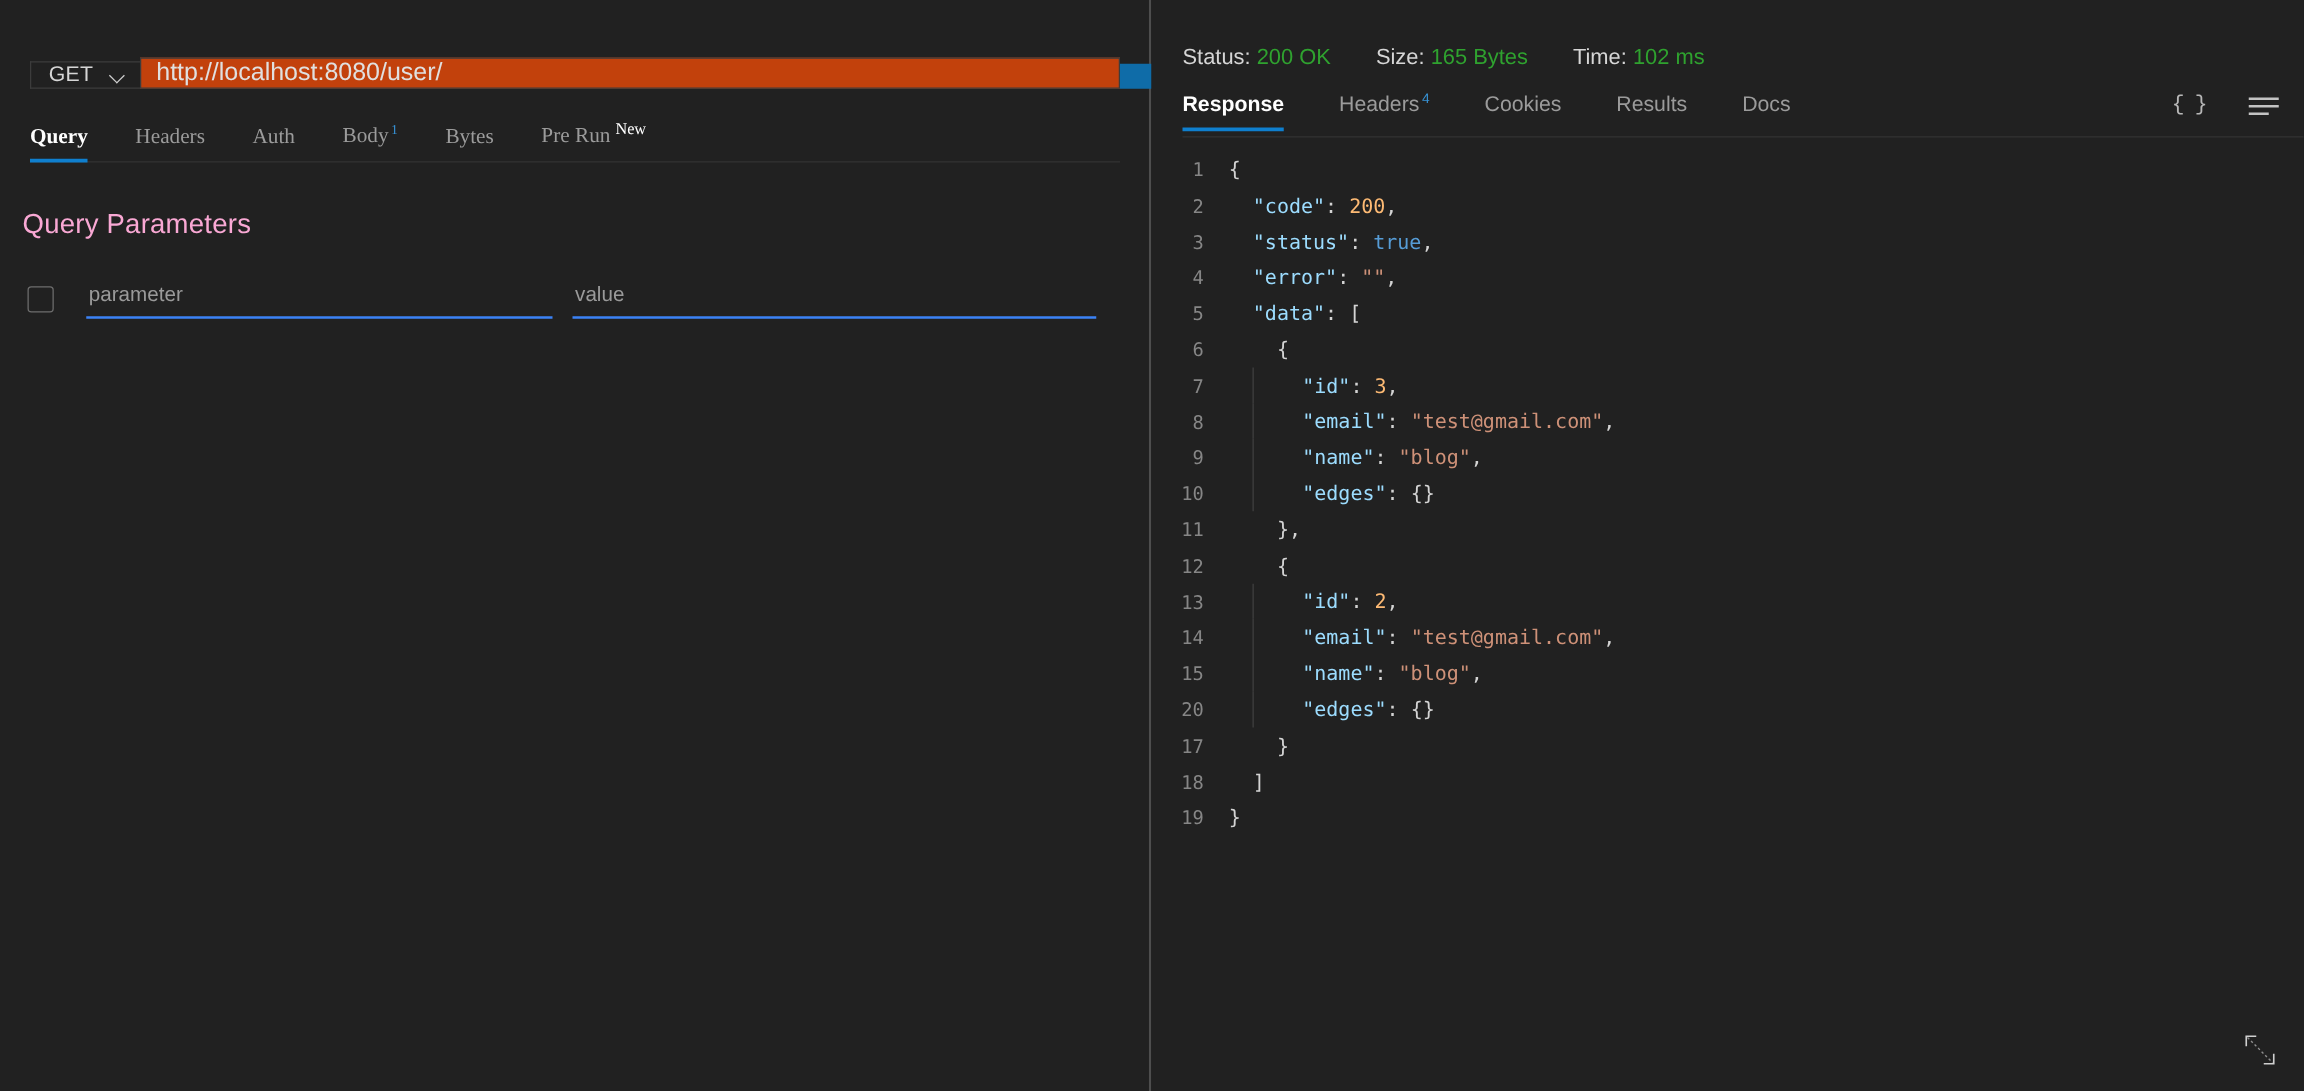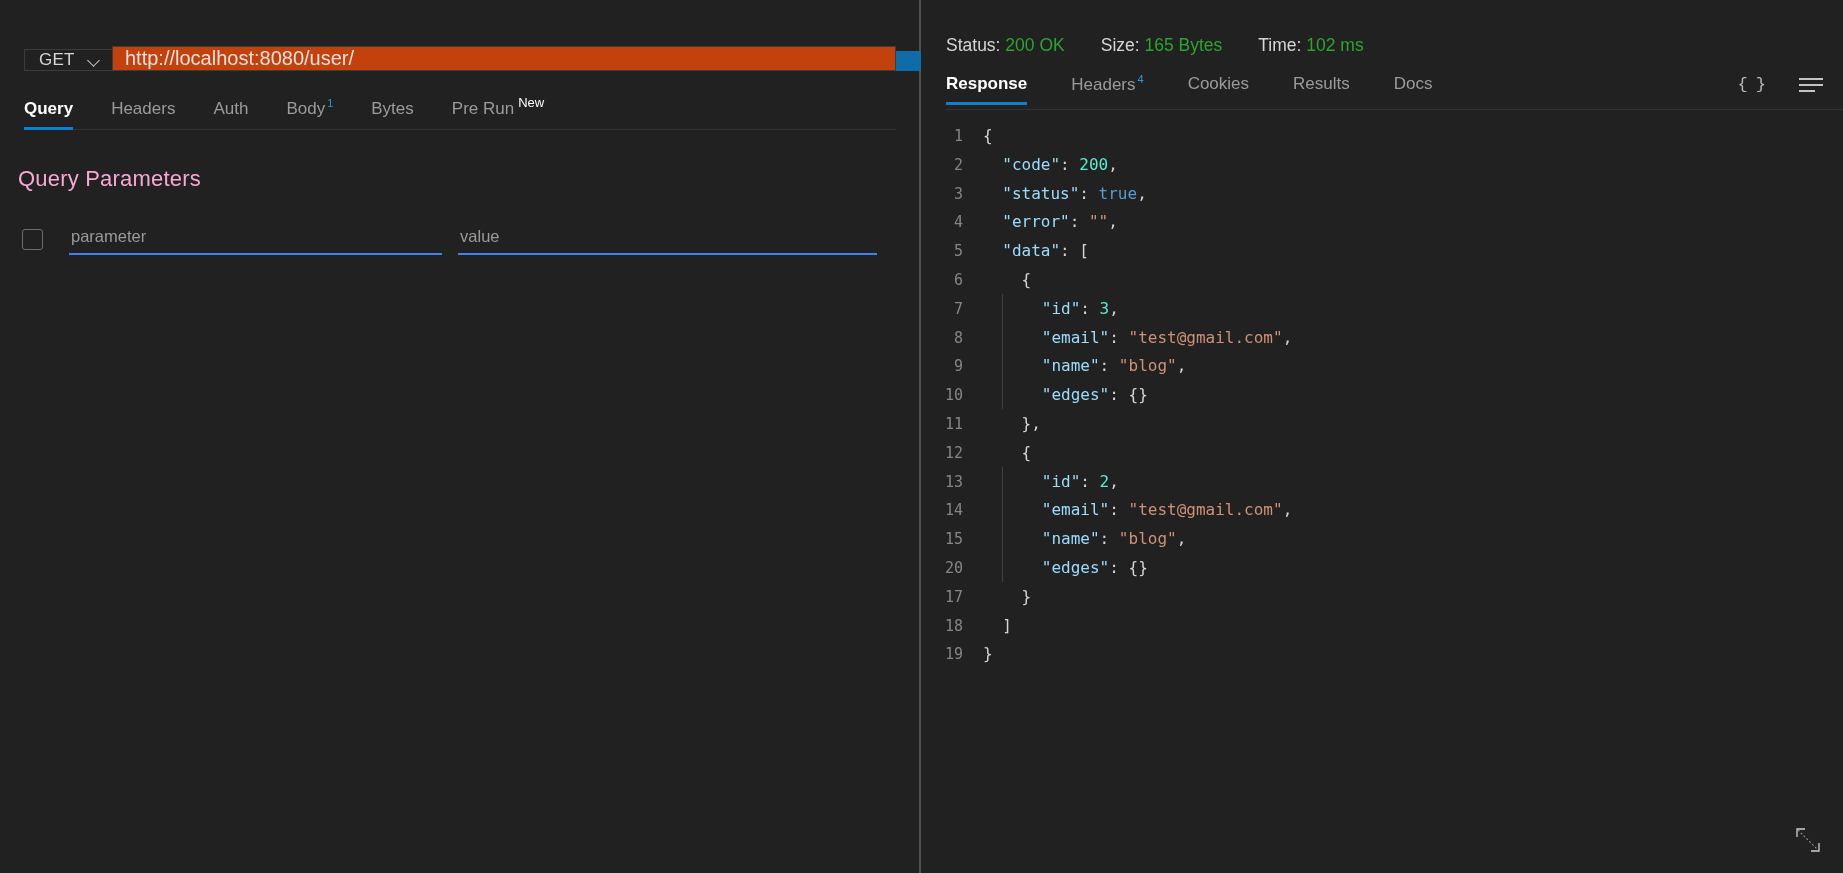--- a/index.html
+++ b/index.html
@@ -102,20 +102,21 @@
     position: relative;
   }
   .tab {
     position: relative;
     color: #9b9b9b;
     font-size: 17px;
     padding: 0 0 10px 0;
     margin-right: 38px;
     cursor: pointer;
     white-space: nowrap;
+    font-family: Liberation Serif, serif;
   }
   .tab.active {
     color: #ffffff;
     font-weight: bold;
   }
   .tab.active::after {
     content: "";
     position: absolute;
     left: 0; right: 0; bottom: -1px;
     height: 3px;
@@ -259,21 +260,21 @@
     flex: 0 0 62px;
     text-align: right;
     padding-right: 20px;
     color: #868686;
     font-size: 15px;
     user-select: none;
   }
   .code-text { position: relative; }
   .tok-key { color: #9cdcfe; }
   .tok-str { color: #ce9178; }
-  .tok-num { color: #5eead4; }
+  .tok-num { color: #fdba74; }
   .tok-bool { color: #569cd6; }
   .tok-punc { color: #d4d4d4; }
   .guide {
     display: inline-block;
     width: 0;
     border-left: 1px solid #404040;
     height: 28.8px;
     vertical-align: middle;
     position: relative;
     top: -1px;

